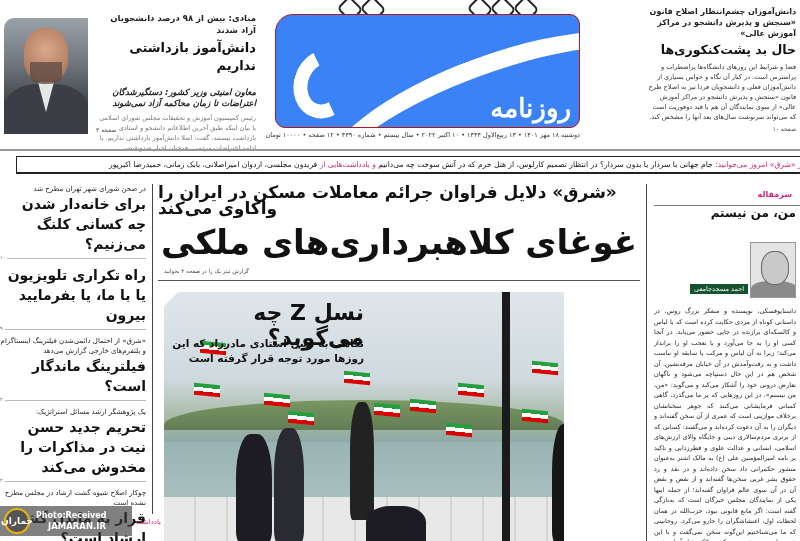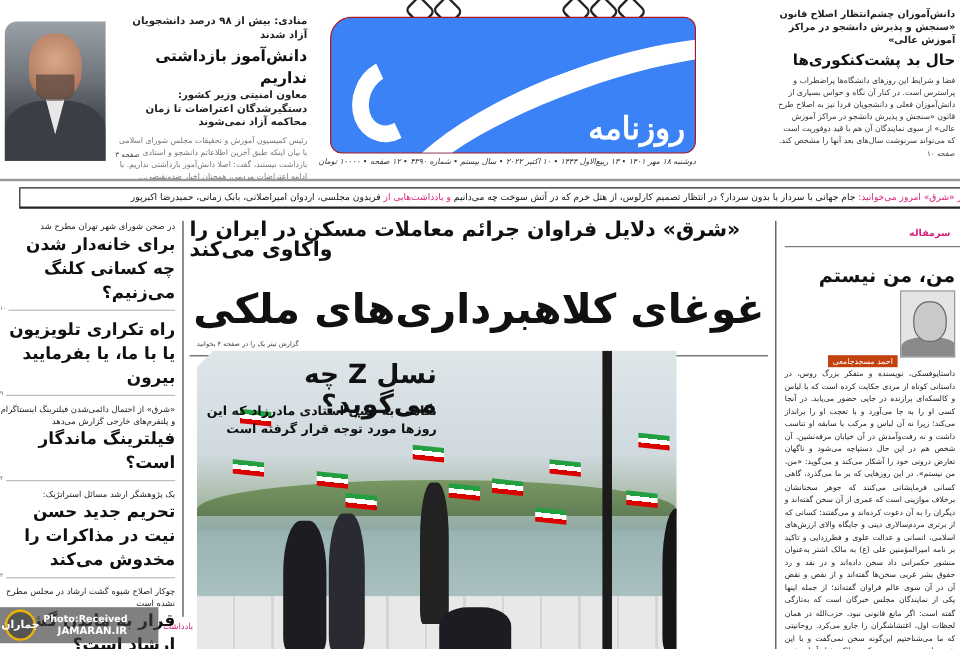--- a/index.html
+++ b/index.html
@@ -11,31 +11,31 @@
   .top-left-story { position: absolute; left: 0; top: 8px; width: 260px; height: 128px; }
   .tl-photo { position: absolute; left: 4px; top: 10px; width: 84px; height: 116px;
     background: linear-gradient(180deg,#9aa1a8 0%,#6f757b 40%,#3f4348 75%,#2d3034 100%); border-radius: 10px 0 0 0; overflow: hidden; }
   .tl-photo .face { position: absolute; left: 20px; top: 10px; width: 44px; height: 54px; border-radius: 45% 45% 40% 40%; background: radial-gradient(circle at 50% 40%, #d9a88a 0%, #b37c60 70%, #8c5d45 100%); }
   .tl-photo .beard { position: absolute; left: 26px; top: 44px; width: 32px; height: 22px; border-radius: 0 0 40% 40%; background: #5b4a42; opacity: .75; }
   .tl-photo .suit { position: absolute; left: 0; top: 66px; width: 84px; height: 60px; background: #3b3f45; border-radius: 40% 40% 0 0; }
   .tl-photo .collar { position: absolute; left: 34px; top: 64px; width: 16px; height: 30px; background: #e7e7e7; clip-path: polygon(0 0,100% 0,50% 100%); }
   .tl-text { position: absolute; left: 96px; top: 4px; width: 160px; text-align: right; }
   .tl-kicker { font-size: 8.5px; font-weight: bold; color: #222; line-height: 12px; }
   .tl-title { font-size: 13px; font-weight: bold; color: #111; line-height: 18px; margin-top: 3px; }
-  .tl-sub { font-size: 8.5px; font-weight: bold; color: #222; line-height: 11px; margin-top: 0; }
+  .tl-sub { font-size: 8.5px; font-weight: bold; color: #222; line-height: 11px; margin-top: 12px; font-style: italic; }
   .tl-body { font-size: 6.5px; color: #777; line-height: 10px; margin-top: 4px; }
   .tl-page { position: absolute; left: 96px; top: 118px; font-size: 6px; color: #444; }
 
   .logo-box { position: absolute; left: 275px; top: 14px; width: 305px; height: 114px; background: #3b82f6; border-radius: 18px 10px 10px 10px; border: 1px solid #b2161d; overflow: hidden; }
   .logo-box .sweep { position: absolute; left: 40px; top: 40px; width: 360px; height: 120px; border: 18px solid #fff; border-radius: 50%; border-bottom-color: transparent; border-left-color: transparent; transform: rotate(-20deg); }
   .logo-box .qaf { position: absolute; left: 18px; top: 34px; width: 60px; height: 70px; border: 14px solid #fff; border-radius: 50%; border-right-color: transparent; border-top-color: transparent; transform: rotate(20deg); }
   .logo-box .rooznameh { position: absolute; right: 8px; bottom: 4px; font-family: "DejaVu Serif", serif; font-weight: bold; font-size: 26px; color: #fff; letter-spacing: 2px; }
   .logo-dots { position: absolute; top: 0; height: 24px; display: flex; gap: 3px; }
   .logo-dots span { width: 20px; height: 18px; background: #fff; border: 2px solid #222; border-radius: 5px; transform: rotate(45deg); display: block; }
-  .dateline { position: absolute; left: 280px; top: 131px; width: 300px; font-size: 6.5px; color: #333; text-align: center; white-space: nowrap; font-style: italic; }
+  .dateline { position: absolute; left: 280px; top: 131px; width: 300px; font-size: 6.5px; color: #333; text-align: center; white-space: nowrap; }
 
   .top-right-story { position: absolute; right: 4px; top: 6px; width: 150px; text-align: right; }
   .tr-kicker { font-size: 8px; font-weight: bold; line-height: 11px; color: #222; }
   .tr-title { font-size: 12.5px; font-weight: bold; line-height: 18px; margin-top: 2px; }
   .tr-body { font-size: 6.5px; color: #333; line-height: 10px; margin-top: 3px; }
   .tr-page { font-size: 6px; color: #444; margin-top: 3px; }
 
   .masthead-rule { position: absolute; left: 0; top: 149px; width: 800px; height: 2px; background: #999; }
 
   
@@ -47,45 +47,45 @@
   .left-col .vline { position: absolute; left: 152px; top: 0; width: 1px; height: 330px; background: #444; }
   .lc-item { margin-bottom: 4px; }
   .lc-kicker { font-size: 7px; color: #222; line-height: 10px; }
   .lc-title { font-size: 14px; font-weight: bold; line-height: 20px; color: #111; }
   .lc-rule { height: 1px; background: #bbb; margin: 4px 0 6px 0; position: relative; }
   .lc-rule .pg { position: absolute; left: 0; top: -4px; font-size: 5px; color: #666; background: #fff; padding-right: 2px; }
 
   
   .center { position: absolute; left: 158px; top: 184px; width: 482px; }
   .center-kicker { font-size: 17px; font-weight: bold; text-align: left; color: #111; line-height: 16px; padding-right: 4px; }
-  .center-title { font-size: 34px; font-weight: bold; text-align: center; color: #111; line-height: 48px; letter-spacing: -1px; margin-top: 18px; }
+  .center-title { font-size: 34px; font-weight: bold; text-align: center; color: #111; line-height: 48px; letter-spacing: -1px; margin-top: 2px; }
   .center-note { font-size: 5.5px; color: #444; text-align: left; margin-top: 2px; padding-left: 6px; }
   .center-rule { height: 1px; background: #555; margin-top: 6px; }
 
   .photo { position: absolute; left: 6px; top: 108px; width: 400px; height: 250px; overflow: hidden; clip-path: polygon(14px 0,100% 0,100% 100%,0 100%,0 14px);
     background: linear-gradient(180deg,#dfe6ea 0%,#cfd9de 35%,#a3b7a0 52%,#8fa9a7 60%,#b9c6c9 68%,#e9ecee 78%,#dcdfe1 100%); }
   .photo .trees { position: absolute; left: 0; top: 108px; width: 100%; height: 30px; background: linear-gradient(180deg,#6d8f52 0%,#58744a 100%); border-radius: 60% 60% 0 0 / 100% 100% 0 0; opacity: .85; }
   .photo .water { position: absolute; left: 0; top: 150px; width: 100%; height: 55px; background: linear-gradient(180deg,#99b3b3 0%,#a9c0bf 100%); }
   .photo .walk { position: absolute; left: 0; top: 205px; width: 100%; height: 45px; background: repeating-linear-gradient(90deg,#e8e8e8 0 30px,#d5d5d5 30px 32px); }
   .photo .pole { position: absolute; left: 338px; top: 0; width: 8px; height: 250px; background: #1b1b1b; }
   .flag { position: absolute; width: 26px; height: 12px; background: linear-gradient(180deg,#239f40 0 33%,#fff 33% 66%,#da0000 66% 100%); transform: skewY(6deg); }
   .person { position: absolute; background: #1c1c22; border-radius: 40% 40% 10% 10%; }
   .photo-headline { position: absolute; right: 200px; top: 8px; font-size: 22px; font-weight: bold; color: #111; text-align: right; }
   .photo-sub { position: absolute; right: 200px; top: 44px; font-size: 10.5px; font-weight: bold; color: #111; text-align: right; line-height: 15px; width: 200px; }
 
   
   .right-col { position: absolute; left: 646px; top: 184px; width: 154px; height: 357px; text-align: right; }
   .right-col .vline { position: absolute; left: 0; top: 0; width: 1px; height: 357px; background: #444; }
   .rc-section { font-size: 8px; color: #d6247a; font-weight: bold; padding-right: 8px; line-height: 14px; margin-top: 4px; }
   .rc-rule { height: 1px; background: #777; margin: 3px 0 0 8px; }
-  .rc-title { font-size: 16px; font-weight: bold; padding-right: 4px; margin-top: 14px; }
+  .rc-title { font-size: 12px; font-weight: bold; padding-right: 4px; }
   .rc-photo { position: absolute; right: 4px; top: 58px; width: 46px; height: 56px; background: #e4e4e4; border: 1px solid #999; overflow: hidden; }
   .rc-photo .head { position: absolute; left: 10px; top: 8px; width: 28px; height: 34px; border-radius: 45%; background: #c9c9c9; border: 1px solid #666; }
   .rc-photo .body { position: absolute; left: 0; top: 38px; width: 46px; height: 20px; background: #8a8a8a; border-radius: 40% 40% 0 0; }
-  .rc-author { position: absolute; right: 52px; top: 100px; background: #c2410c; color: #fff; font-size: 6.5px; padding: 1px 4px; margin-top: 12px; }
+  .rc-author { position: absolute; right: 52px; top: 100px; background: #14532d; color: #fff; font-size: 6.5px; padding: 1px 4px; }
   .rc-body { position: absolute; left: 8px; top: 122px; width: 142px; font-size: 6.4px; line-height: 10.5px; color: #222; text-align: justify; }
 
   
   .watermark { position: absolute; left: 0; top: 506px; width: 132px; height: 30px; background: rgba(60,60,60,.65); display: flex; align-items: center; gap: 6px; padding-left: 4px; direction: ltr; }
   .wm-logo { width: 26px; height: 26px; border-radius: 50%; border: 2px solid #eab308; background: #555; color: #fff; font-size: 9px; display: flex; align-items: center; justify-content: center; font-weight: bold; }
   .wm-text { color: #fff; font-size: 8px; line-height: 10px; font-weight: bold; }
   .wm-text div:last-child { font-size: 8.5px; margin-left: 12px; }
   .footer-pink { position: absolute; left: 136px; top: 518px; font-size: 7px; color: #d6247a; }
 </style>
 </head>

